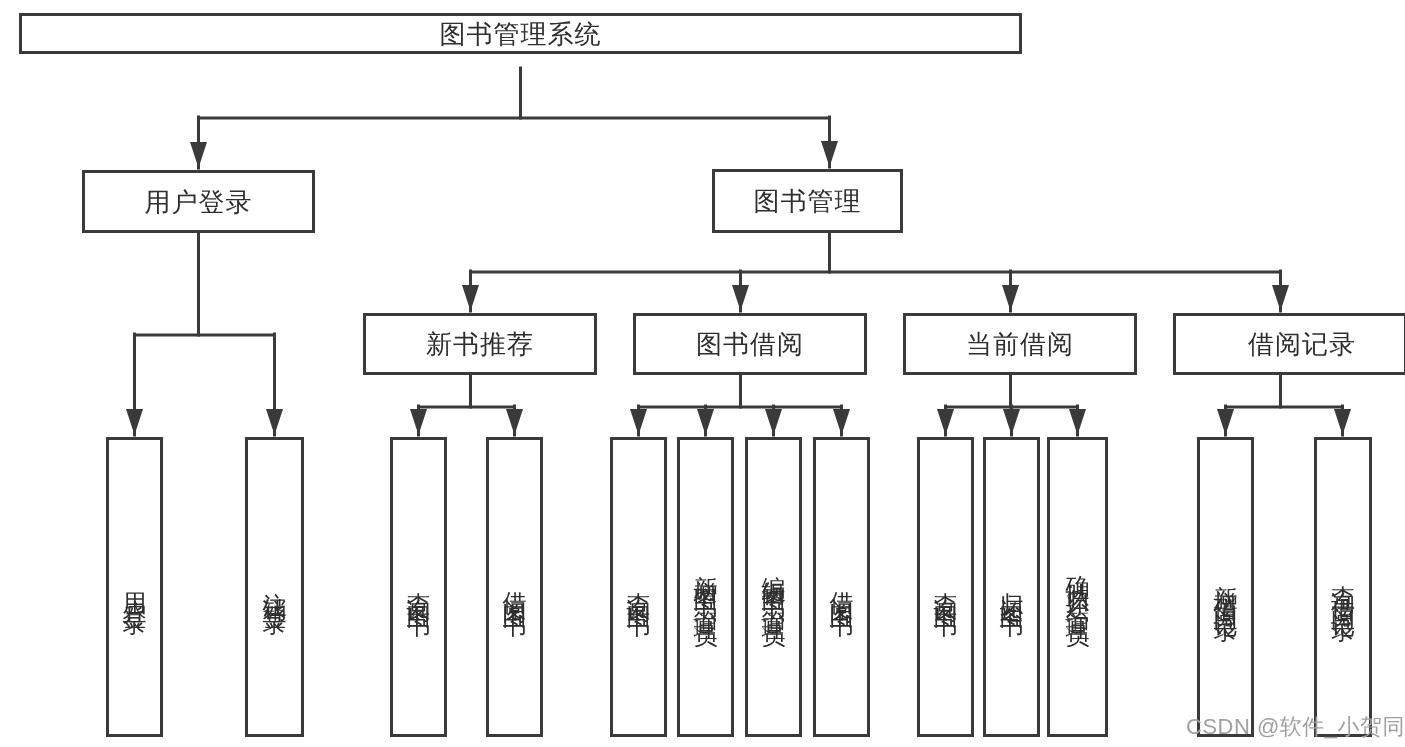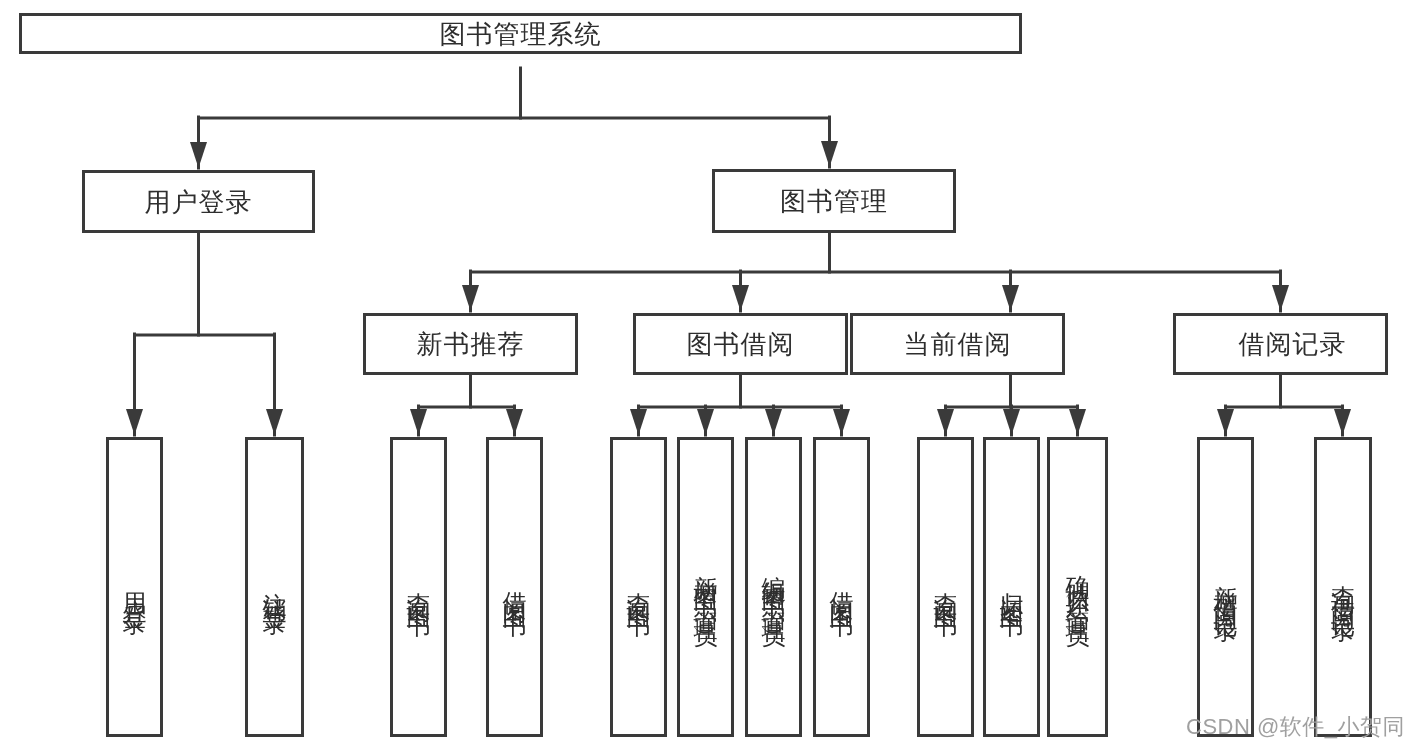--- a/index.html
+++ b/index.html
@@ -35,26 +35,26 @@
   .leaf{
     writing-mode:vertical-rl;
     font-size:24px;
     letter-spacing:7px;
     top:437px;height:300px;width:57px;
   }
   
   .b-root{left:19px;top:13px;width:1003px;height:41px;}
   
   .b-user-login{left:82px;top:170px;width:233px;height:63px;}
-  .b-book-mgmt{left:712px;top:169px;width:244px;height:64px;}
+  .b-book-mgmt{left:712px;top:169px;width:191px;height:64px;}
   
-  .l3{top:313px;width:215px;height:62px;}
+  .l3{top:313px;width:234px;height:62px;}
   .b-newrec{left:363px;}
   .b-borrow{left:633px;}
-  .b-current{left:850px;text-align:center;}
+  .b-current{left:903px;text-align:center;}
   .b-records{left:1173px;padding-left:24px;}
   
   .lf1{left:106px;}
   .lf2{left:245px;width:59px;}
   .lf3{left:390px;}
   .lf4{left:486px;}
   .lf5{left:610px;}
   .lf6{left:677px;}
   .lf7{left:745px;}
   .lf8{left:813px;}

